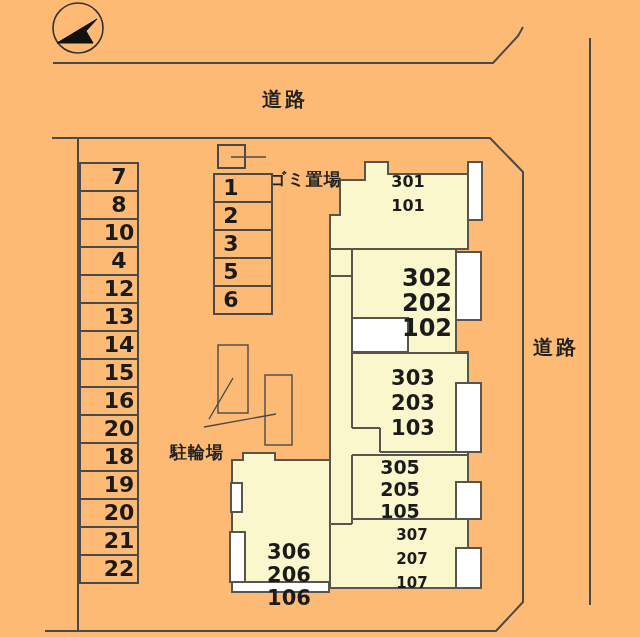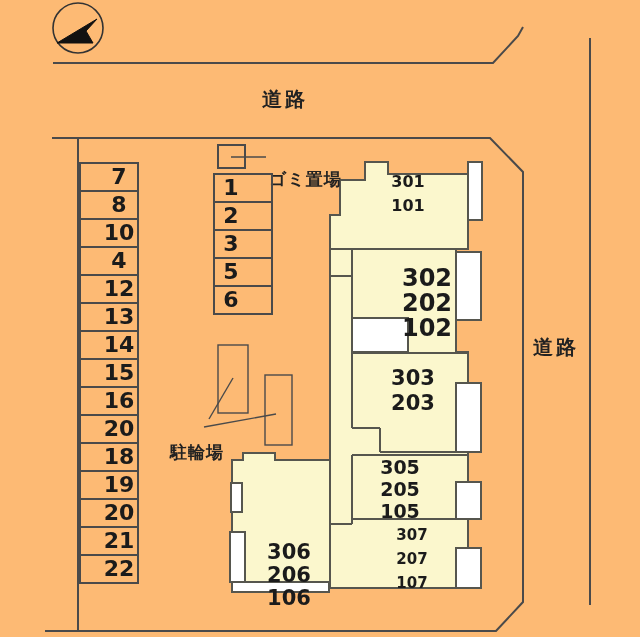--- a/index.html
+++ b/index.html
@@ -116,20 +116,21 @@
         <div>101</div>
       </div>
       <div class="ulabel" style="left: 387px; top: 266px; width: 80px; font-size: 24px; line-height: 25px;">
         <div>302</div>
         <div>202</div>
         <div>102</div>
       </div>
       <div class="ulabel" style="left: 373px; top: 366px; width: 80px; font-size: 21px; line-height: 25px;">
         <div>303</div>
         <div>203</div>
+        <div>103</div>
       </div>
       <div class="ulabel" style="left: 366px; top: 456px; width: 68px; font-size: 19px; line-height: 22px;">
         <div>305</div>
         <div>205</div>
         <div>105</div>
       </div>
       <div class="ulabel" style="left: 254px; top: 497px; width: 70px; font-size: 21px; line-height: 23px; margin-top: 44px;">
         <div>306</div>
         <div>206</div>
         <div>106</div>

